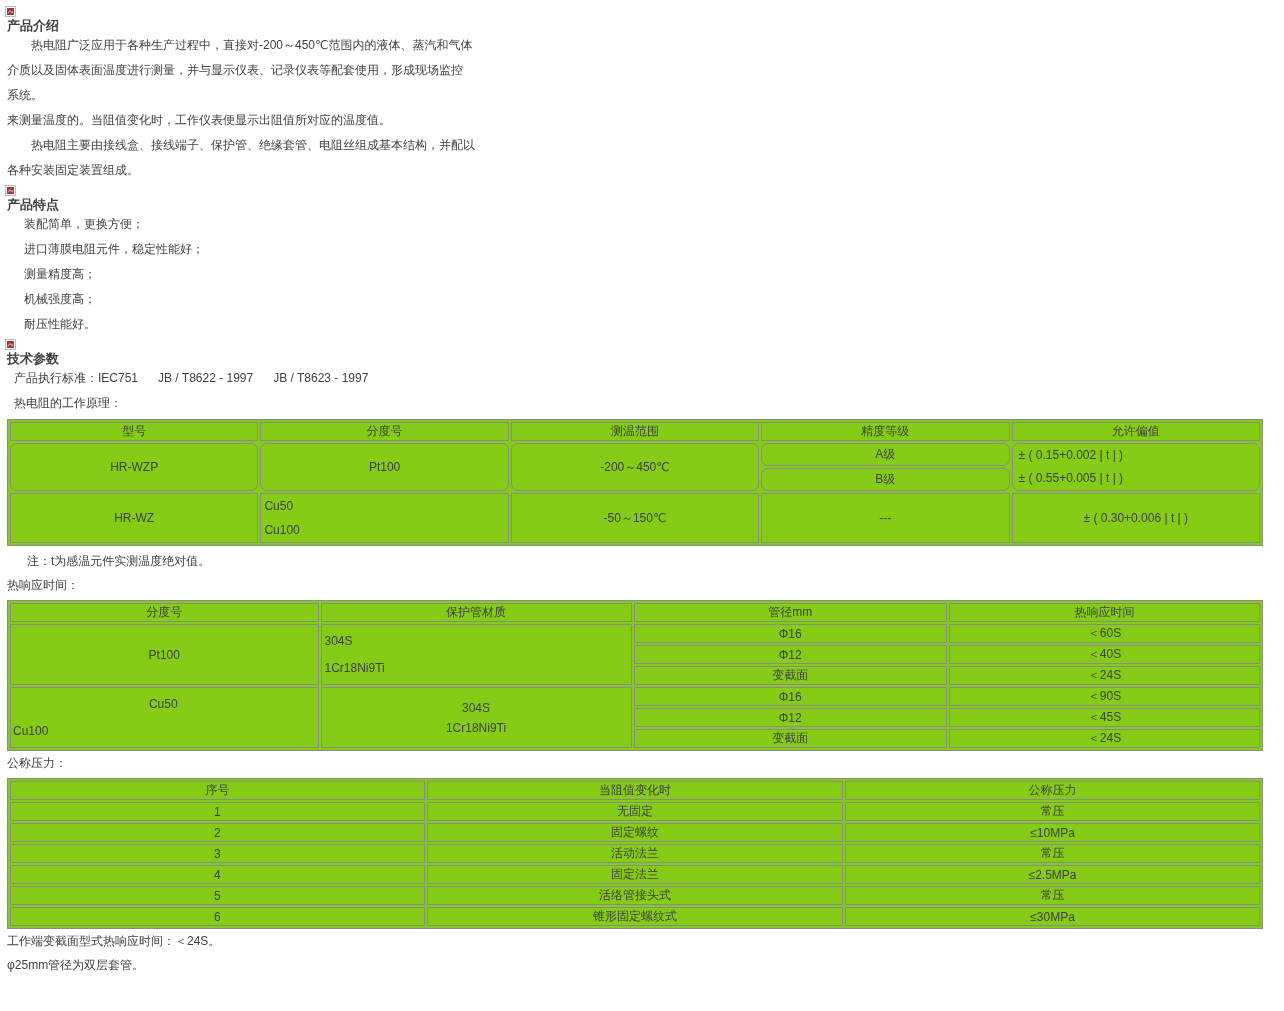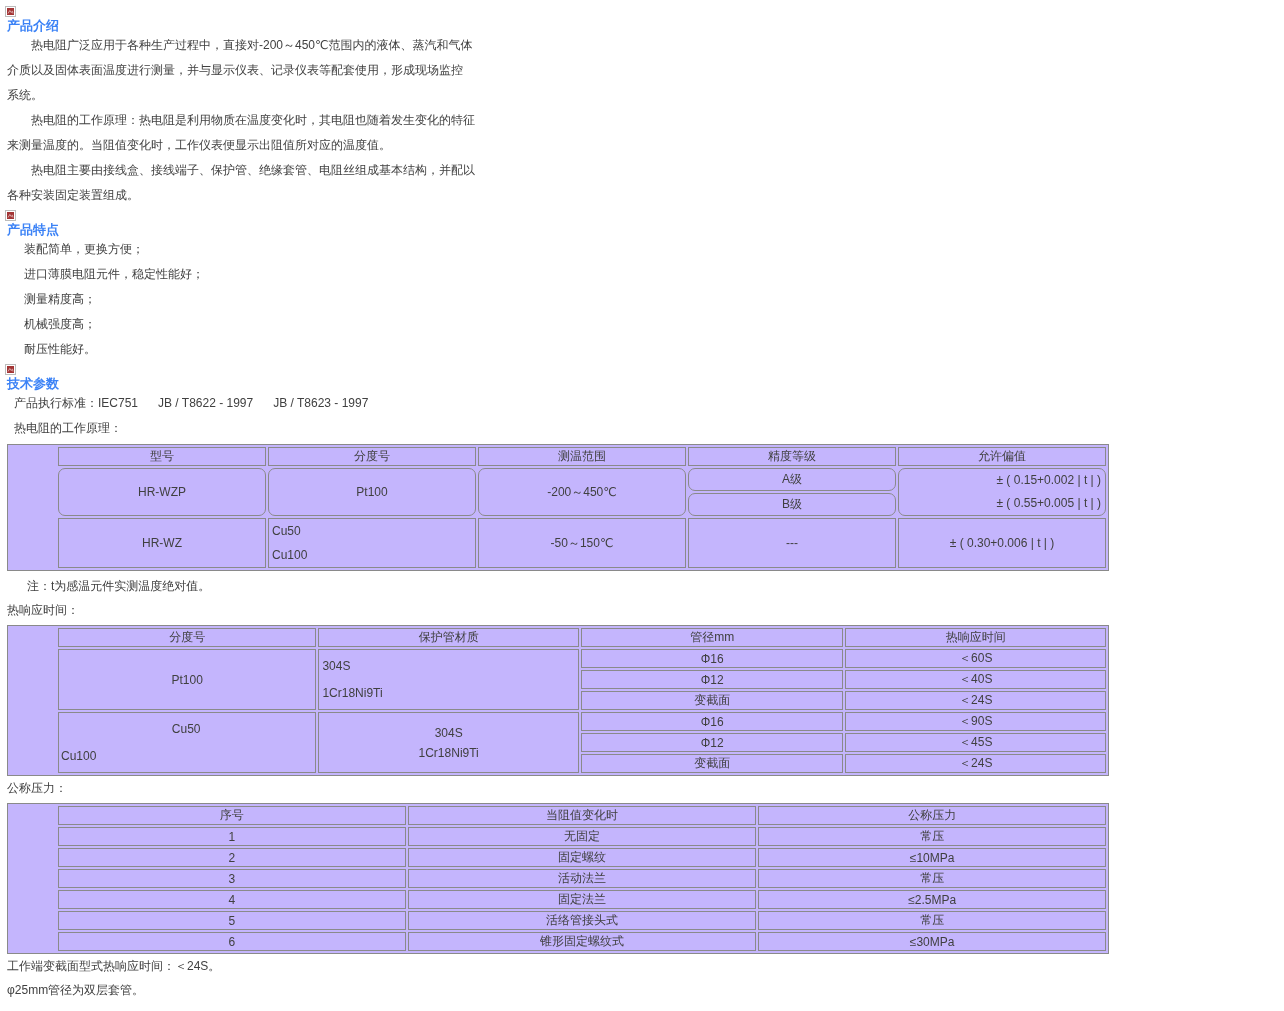--- a/index.html
+++ b/index.html
@@ -12,59 +12,58 @@
     font-family: "Liberation Sans", "DejaVu Sans", sans-serif;
     font-size: 12px;
   }
   .page { padding: 4px 7px 0 7px; width: 1278px; }
 
   .marker { display: block; width: 11px; height: 12px; margin: 1px 0 1px -2px; }
 
   .sec-title {
     font-size: 13px;
     font-weight: bold;
-    color: #3b82f6;
+    color: #404040;
     line-height: 15px;
     height: 15px;
     margin: 0;
   }
 
   .ln { line-height: 25px; height: 25px; white-space: pre; overflow: hidden; }
   .ind   { padding-left: 24px; }  
   .ind-s { padding-left: 17px; }  
   .ind-t { padding-left: 7px;  }  
   .ln-24 { line-height: 24px; height: 24px; white-space: pre; overflow: hidden; }
   .note-ln { padding-left: 20px; margin-top: 3px; }
 
   table {
     border-collapse: separate;
     border-spacing: 2px;
     table-layout: fixed;
-    width: 1102px;
-    background: #c4b5fd;
+    width: 1256px;
+    background: #84cc16;
     border: 1px solid #8a8a8a;
     margin: 3px 0 0 0;
-    padding-left: 48px;
   }
   th, td {
     border: 1px solid #8a8a8a;
     padding: 0 4px;
     text-align: center;
     vertical-align: middle;
     font-weight: normal;
     font-size: 12px;
     overflow: hidden;
   }
   .t1 thead th { height: 16px; }
   .t1 tr.sub td { height: 20px; border-radius: 7px; }
   .t1 tr.wz  td { height: 44px; }
   .t2 th, .t2 td { height: 15px; }
   .t3 th, .t3 td { height: 15px; }
   .two-ln div { line-height: 23px; }
-  .dev-ab { text-align: right; padding-left: 6px; margin-top: 40px; }
+  .dev-ab { text-align: left; padding-left: 6px; margin-top: 40px; }
   .grad-wz { text-align: left; padding-left: 3px; }
   .grad-wz div { line-height: 24px; }
   .mat-pt { text-align: left; padding-left: 3px; }
   .mat-pt div { line-height: 27px; }
   .grad-cu { padding-left: 2px; }
   .grad-cu .c { text-align: center; line-height: 27px; }
   .grad-cu .l { text-align: left;  line-height: 27px; }
   .mat-cu div { line-height: 20px; text-align: center; }
 </style>
 </head>
@@ -76,21 +75,20 @@
     <svg width="11" height="12" viewBox="0 0 11 12">
         <rect x="0.5" y="1.5" width="10" height="10" fill="#ffffff" stroke="#bcbcbc"></rect>
         <rect x="2" y="3" width="7" height="7" fill="#a33535"></rect>
         <path d="M3 8.5 L4.8 5.5 L6 7.5 L7.5 6.2 L8 8.5" stroke="#e6c4c4" stroke-width="0.8" fill="none"></path>
       </svg>
   </span>
   <div class="sec-title">产品介绍</div>
   <div class="ln ind">热电阻广泛应用于各种生产过程中，直接对-200～450℃范围内的液体、蒸汽和气体</div>
   <div class="ln">介质以及固体表面温度进行测量，并与显示仪表、记录仪表等配套使用，形成现场监控</div>
   <div class="ln">系统。</div>
-  <div class="ln ind">热电阻的工作原理：热电阻是利用物质在温度变化时，其电阻也随着发生变化的特征</div>
   <div class="ln">来测量温度的。当阻值变化时，工作仪表便显示出阻值所对应的温度值。</div>
   <div class="ln ind">热电阻主要由接线盒、接线端子、保护管、绝缘套管、电阻丝组成基本结构，并配以</div>
   <div class="ln">各种安装固定装置组成。</div>
 
   <span class="marker">
     <svg width="11" height="12" viewBox="0 0 11 12">
         <rect x="0.5" y="1.5" width="10" height="10" fill="#ffffff" stroke="#bcbcbc"></rect>
         <rect x="2" y="3" width="7" height="7" fill="#a33535"></rect>
         <path d="M3 8.5 L4.8 5.5 L6 7.5 L7.5 6.2 L8 8.5" stroke="#e6c4c4" stroke-width="0.8" fill="none"></path>
       </svg>

